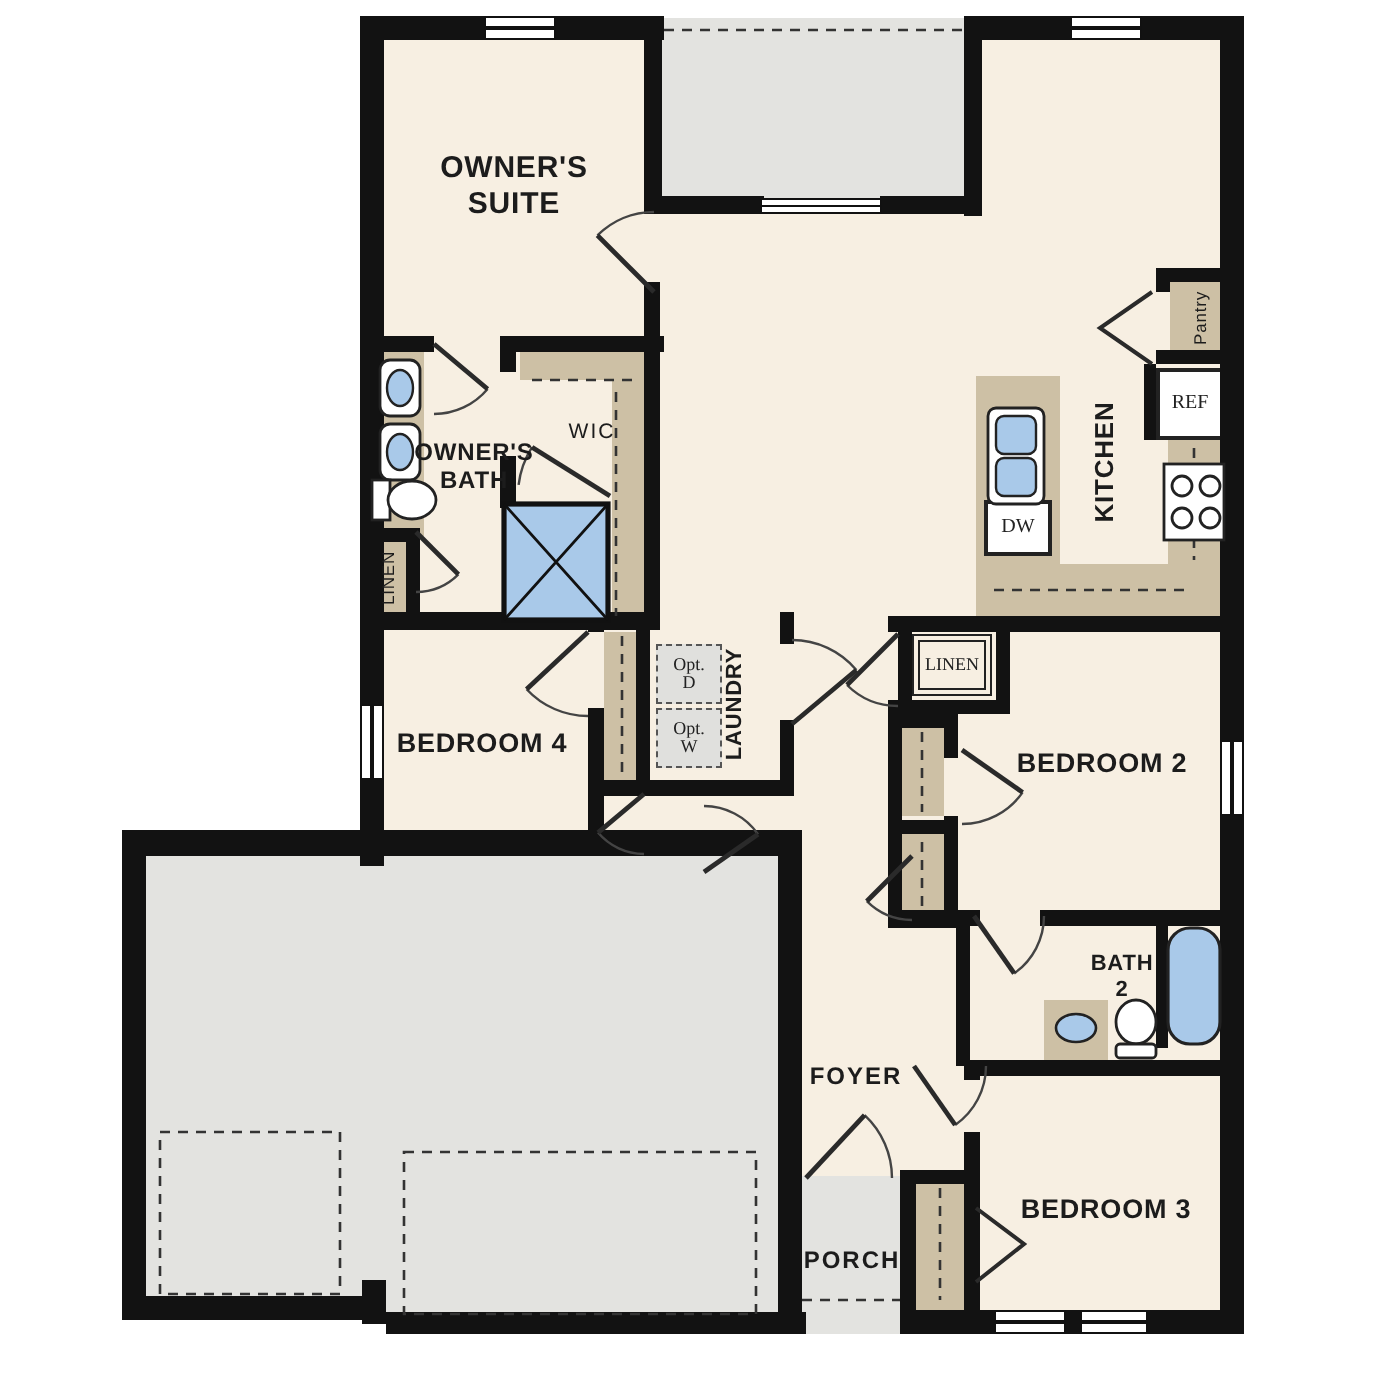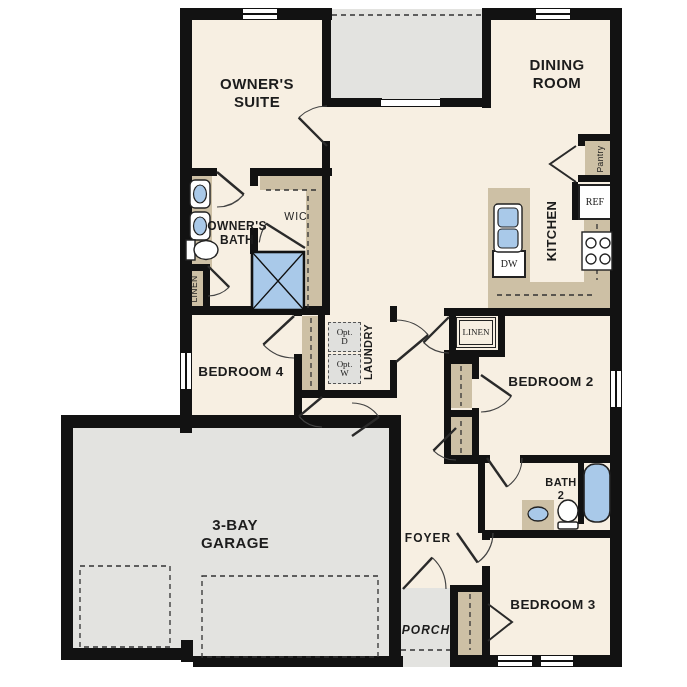--- a/index.html
+++ b/index.html
@@ -140,38 +140,34 @@
         <path d="M 322 397 L 299.0 416.3" stroke="#2a2a2a" stroke-width="2.4"></path>
         <path d="M 352.0 403.0 A 33 33 0 0 1 379.0 417.1" fill="none" stroke="#444" stroke-width="1.2"></path>
         <path d="M 352 436 L 379.0 417.1" stroke="#2a2a2a" stroke-width="2.4"></path>
         <path d="M 259.3 242.4 A 46 46 0 0 1 266.0 223.6" fill="none" stroke="#444" stroke-width="1.2"></path>
         <path d="M 305 248 L 266.0 223.6" stroke="#2a2a2a" stroke-width="2.4"></path>
       </g>
   </svg>
 
   <div class="lbl" style="left:257px;top:93px;font-size:15px;">OWNER'S
 SUITE</div>
-  <div class="lbl" style="left:557px;top:74px;font-size:15px;">DINING
-ROOM</div>
   <div class="lbl" style="left:237px;top:233px;font-size:12px;">OWNER'S
 BATH</div>
   <div class="lbl thin" style="left:296px;top:216px;font-size:10.5px;letter-spacing:1px;">WIC</div>
   <div class="lbl vert" style="left:552px;top:231px;font-size:13px;">KITCHEN</div>
   <div class="lbl vert thin" style="left:600px;top:159px;font-size:8.5px;">Pantry</div>
   <div class="lbl vert thin" style="left:194px;top:289px;font-size:8.5px;">LINEN</div>
   <div class="lbl vert" style="left:368px;top:352px;font-size:11px;">LAUNDRY</div>
   <div class="lbl" style="left:241px;top:372px;font-size:13.5px;">BEDROOM 4</div>
   <div class="lbl" style="left:551px;top:382px;font-size:13.5px;">BEDROOM 2</div>
   <div class="lbl" style="left:561px;top:489px;font-size:11px;">BATH
 2</div>
   <div class="lbl" style="left:553px;top:605px;font-size:13.5px;">BEDROOM 3</div>
   <div class="lbl" style="left:428px;top:538px;font-size:12px;letter-spacing:1px;">FOYER</div>
-  <div class="lbl" style="left:426px;top:630px;font-size:12px;letter-spacing:1px;font-style:italic;">PORCH</div>
-  <div class="lbl" style="left:235px;top:534px;font-size:15px;">3-BAY
-GARAGE</div>
+  <div class="lbl" style="left:426px;top:630px;font-size:12px;letter-spacing:1px;">PORCH</div>
 
 <div class="wall" style="left: 180px; top: 8px; width: 152px; height: 12px;"></div>
     <div class="wall" style="left: 482px; top: 8px; width: 140px; height: 12px;"></div>
     <div class="wall" style="left: 610px; top: 8px; width: 12px; height: 659px;"></div>
     <div class="wall" style="left: 180px; top: 8px; width: 12px; height: 425px;"></div>
     <div class="wall" style="left: 61px; top: 415px; width: 340px; height: 13px;"></div>
     <div class="wall" style="left: 61px; top: 415px; width: 12px; height: 245px;"></div>
     <div class="wall" style="left: 61px; top: 648px; width: 132px; height: 12px;"></div>
     <div class="wall" style="left: 181px; top: 640px; width: 12px; height: 22px;"></div>
     <div class="wall" style="left: 193px; top: 656px; width: 210px; height: 11px;"></div>

